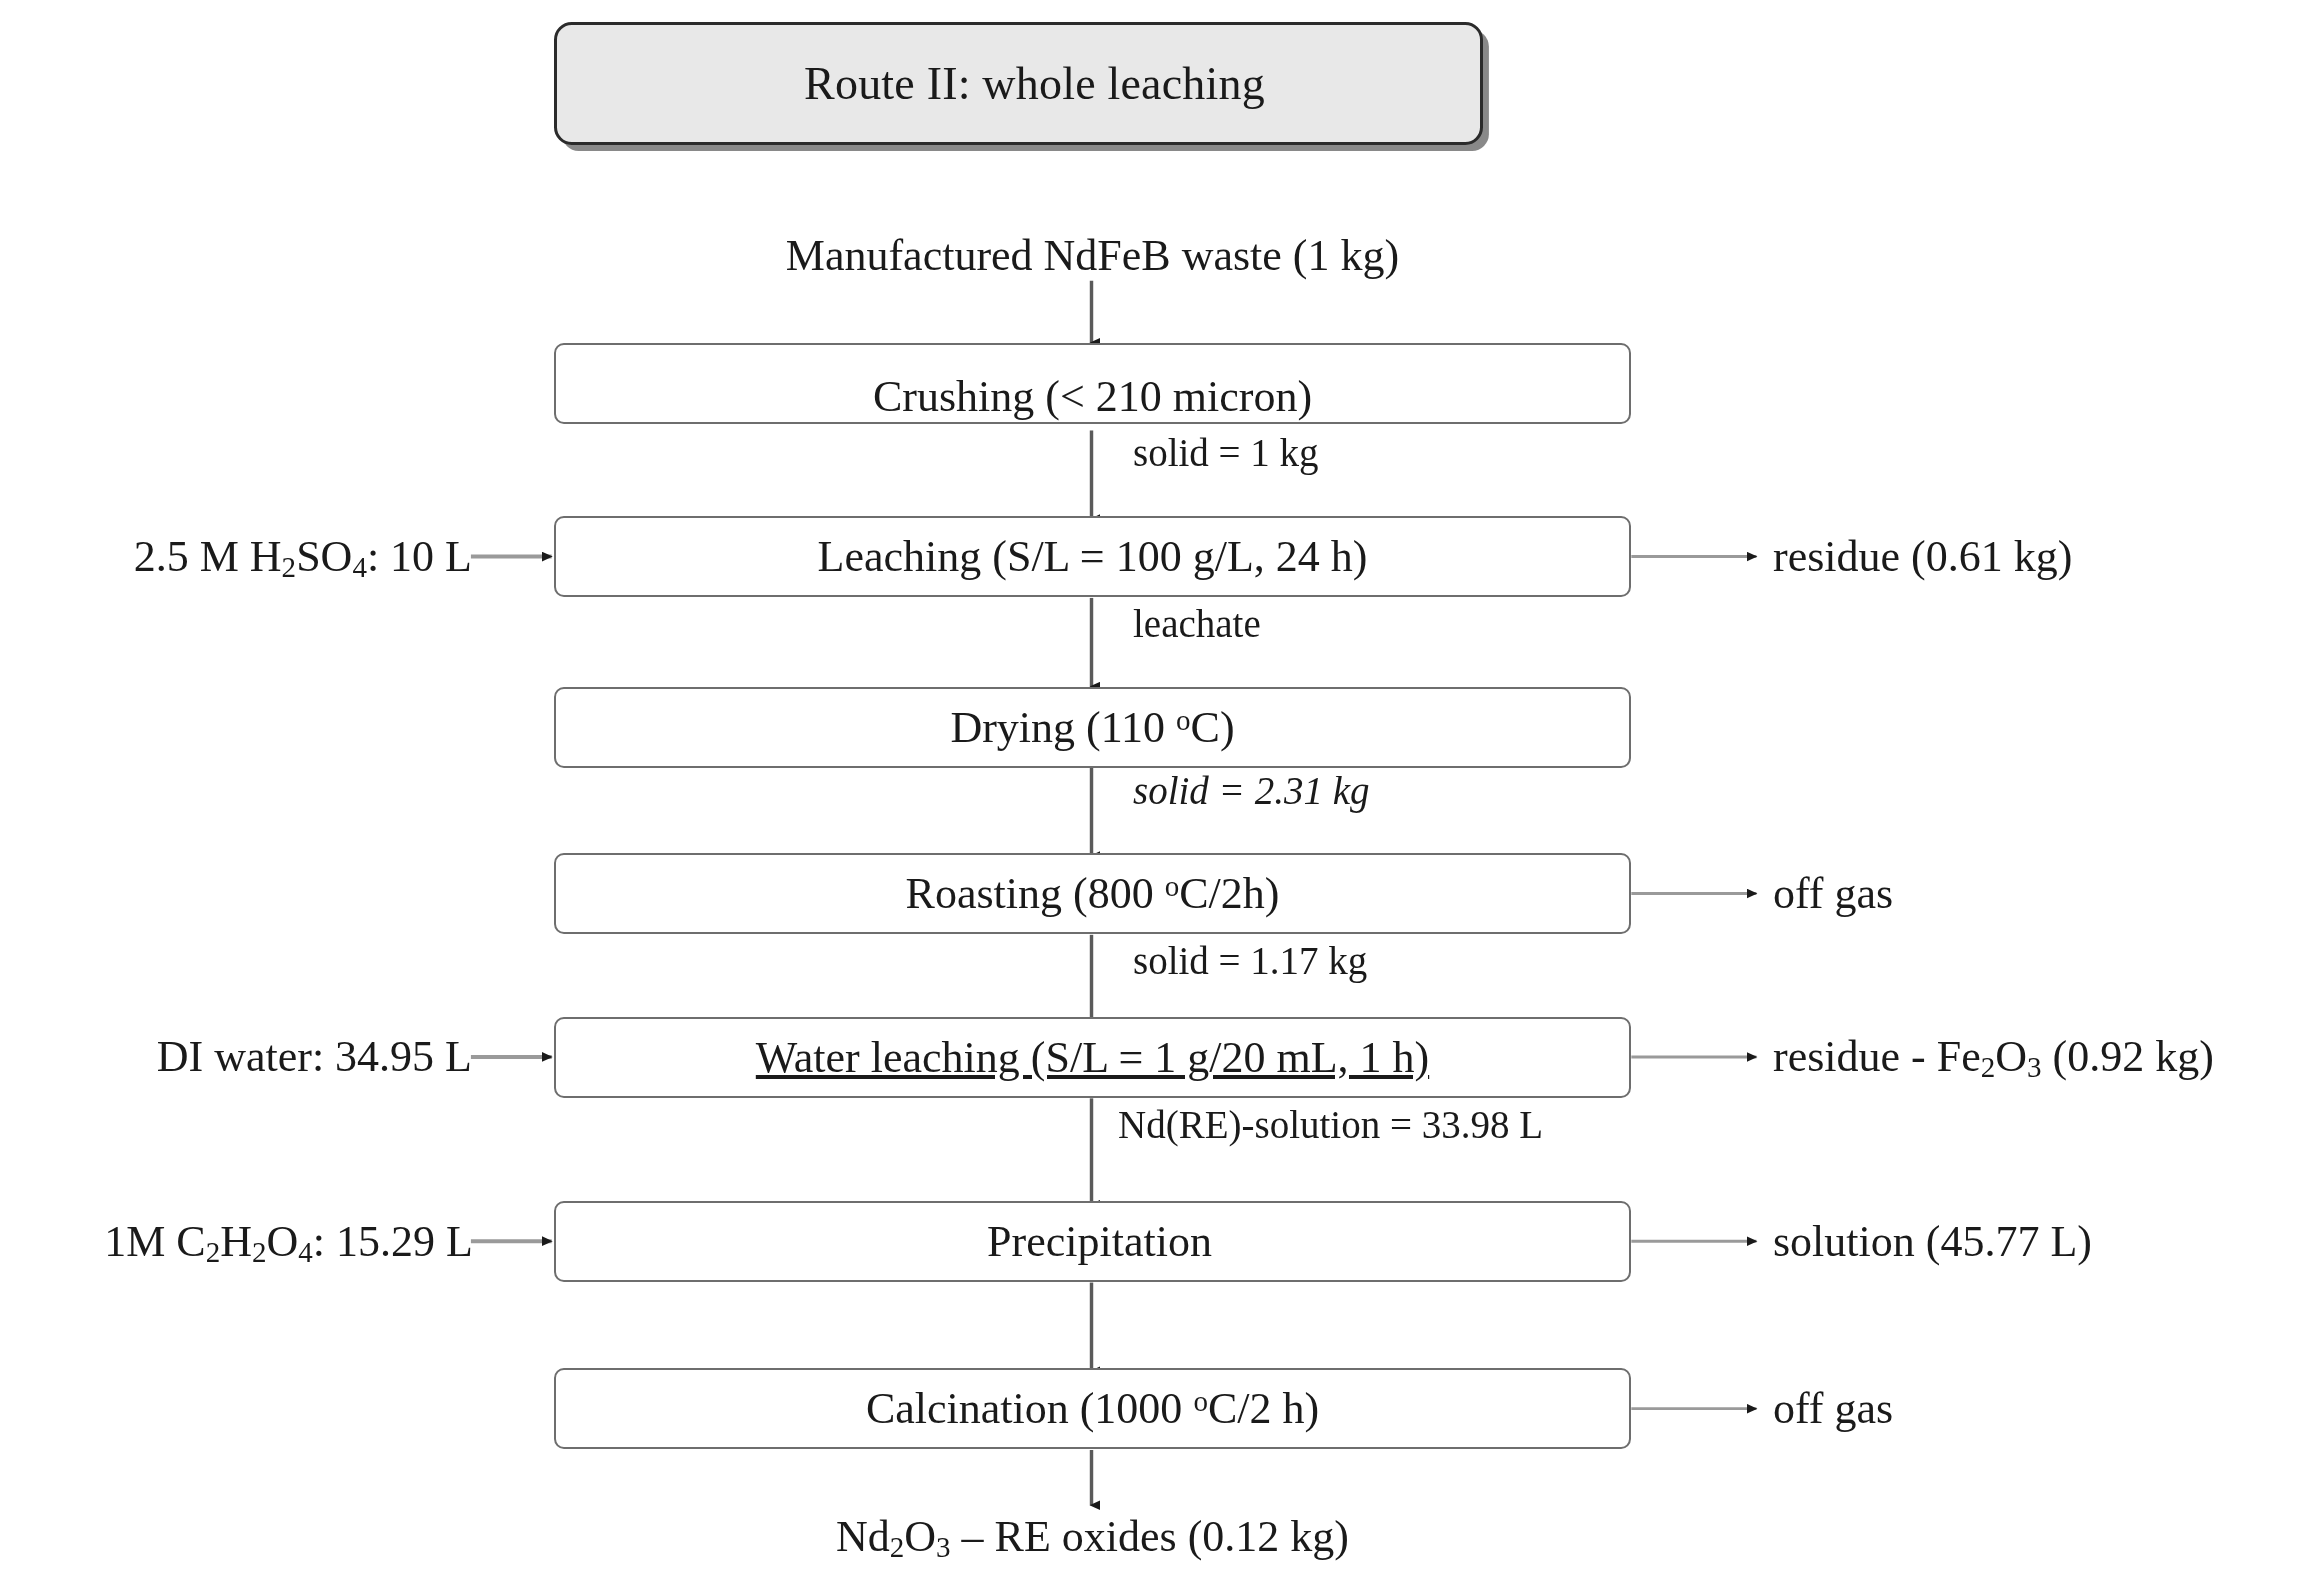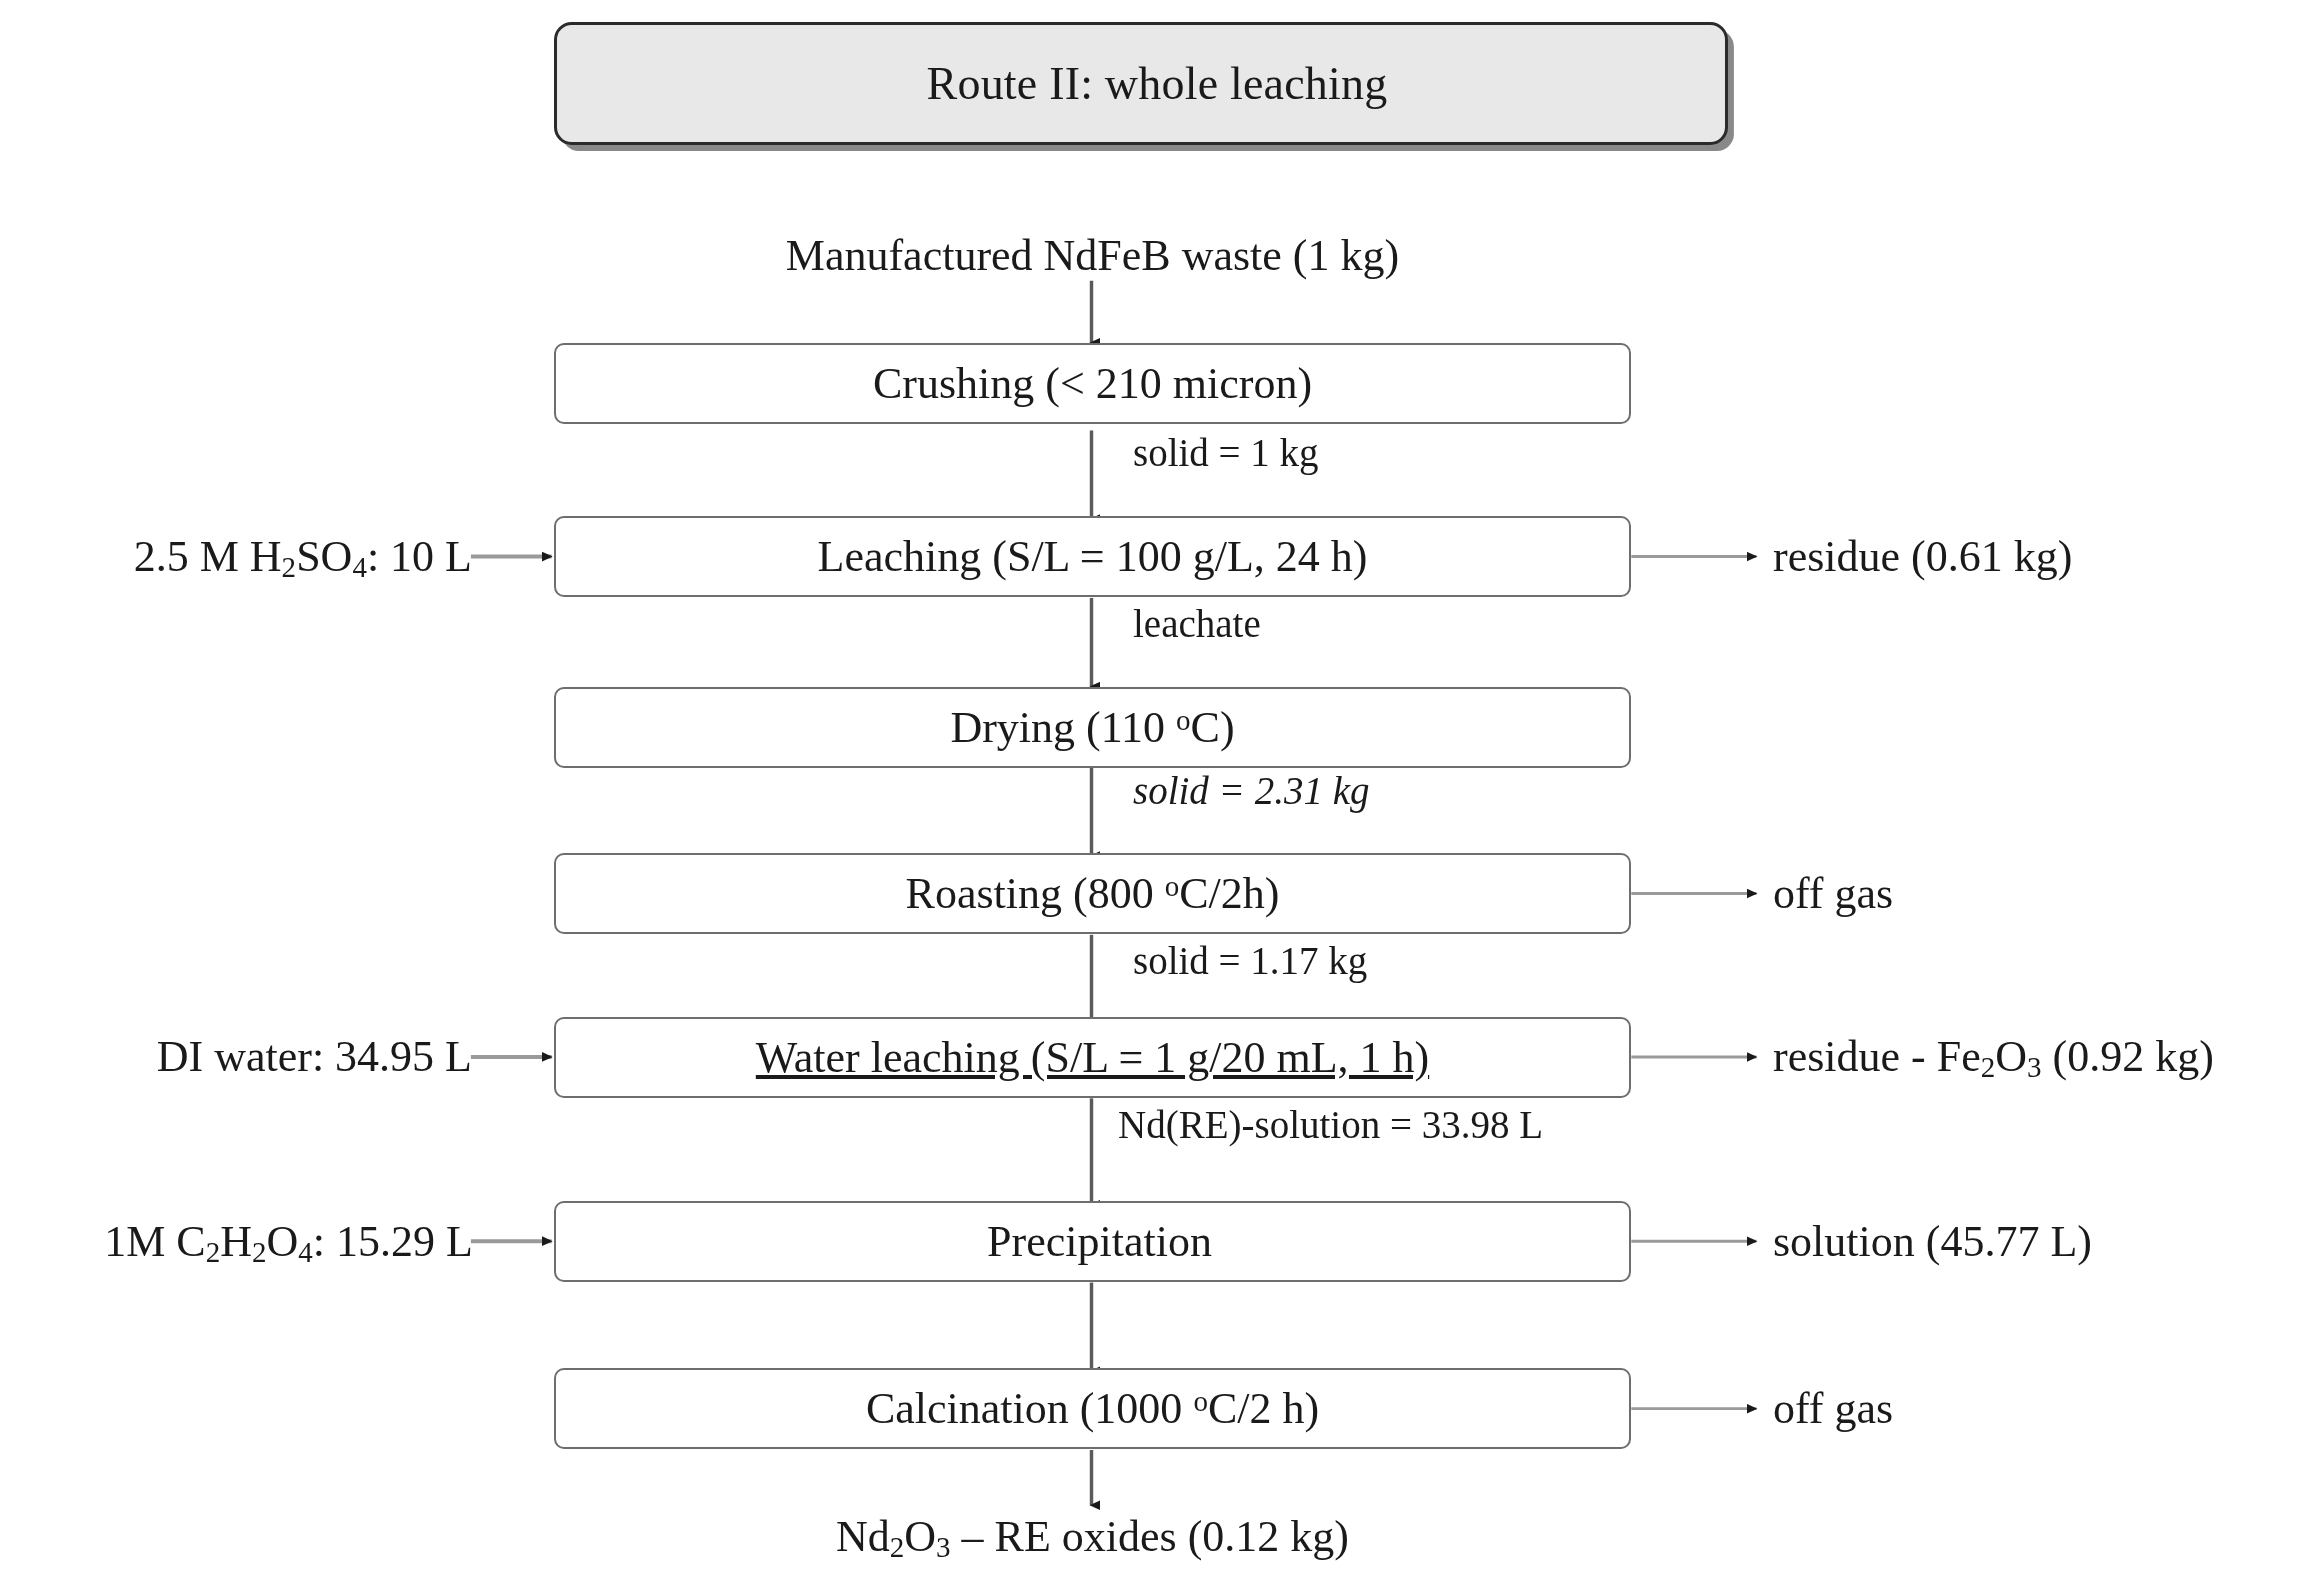--- a/index.html
+++ b/index.html
@@ -19,21 +19,21 @@
     position: relative;
     width: 2316px;
     height: 1583px;
   }
 
   
   .title-box {
     position: absolute;
     left: 554px;
     top: 21.7px;
-    width: 1174px;
+    width: 929px;
     height: 123px;
     box-sizing: border-box;
     background: #e8e8e8;
     border: 3.9px solid #2b2b2b;
     border-radius: 17.7px;
     box-shadow: 6.9px 6.9px 0 -1px rgba(40,40,40,0.55);
     display: flex;
     align-items: center;
     justify-content: center;
     font-size: 46px;
@@ -145,21 +145,21 @@
 
     <line x1="1108" y1="1472" x2="1108" y2="1528" stroke="#5a5a5a" stroke-width="3.5" marker-end="url(#ahDown)"></line>
   </svg>
 
   <div class="title-box">
     <span>Route II: whole leaching</span>
   </div>
 
   <div class="free-text center" style="top:234px;">Manufactured NdFeB waste (1 kg)</div>
 
-  <div class="proc" style="top:343px;">
+  <div class="proc" style="top:343px;align-items:flex-end;">
     <span>Crushing (&lt; 210 micron)</span>
   </div>
   <div class="vlabel" style="left:1133px; top:433px;">solid  = 1 kg</div>
 
   <div class="free-text left-of" style="left:39px; right:auto; width:433px; top:535px;">2.5 M H<sub>2</sub>SO<sub>4</sub>: 10 L</div>
   <div class="proc" style="top:516px;">
     <span>Leaching (S/L = 100 g/L, 24 h)</span>
   </div>
   <div class="free-text right-of" style="left:1773px; top:535px;">residue (0.61 kg)</div>
   <div class="vlabel" style="left:1133px; top:604px;">leachate</div>

